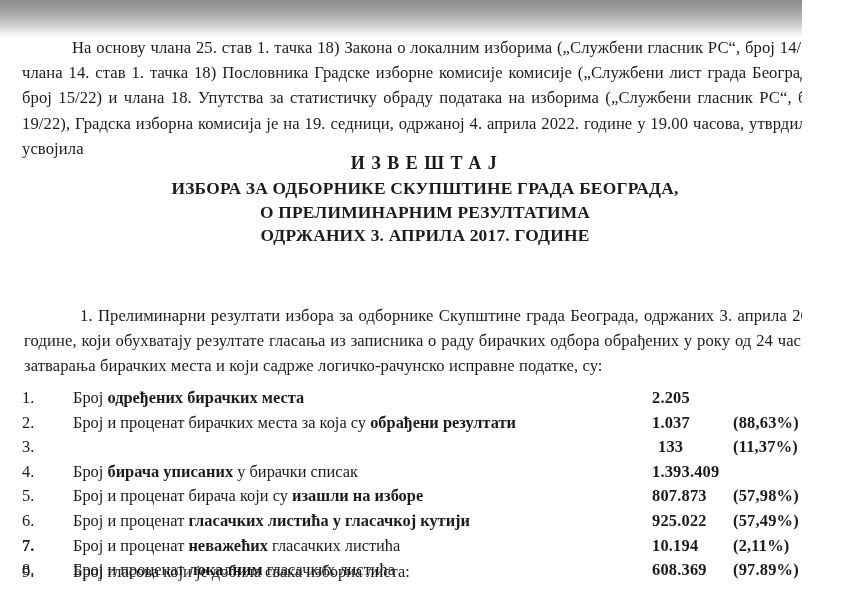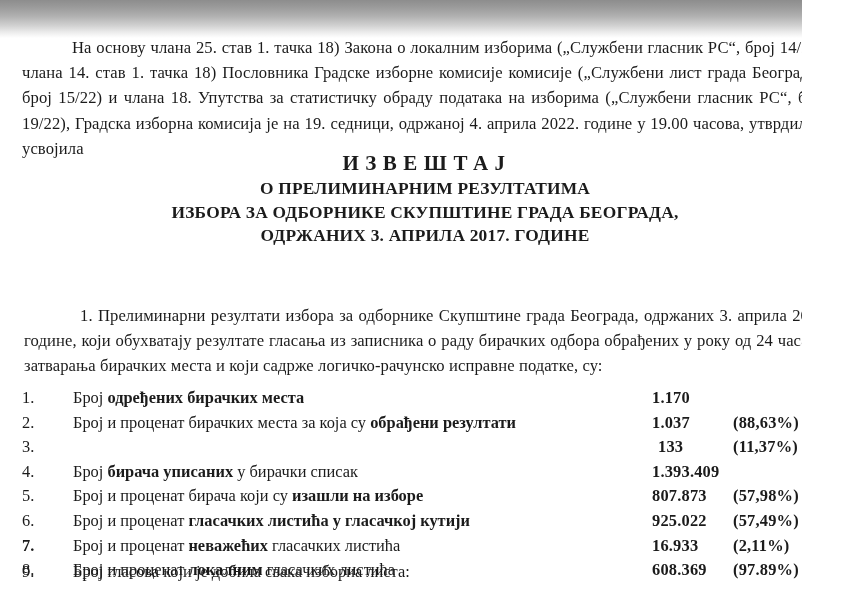--- a/index.html
+++ b/index.html
@@ -68,21 +68,21 @@
   
   #title-block {
     position: absolute;
     left: 0;
     top: 150px;
     width: 850px;
     text-align: center;
   }
   #title-main {
     font-weight: bold;
-    font-size: 21px;
+    font-size: 18px;
     letter-spacing: 6.5px;
     line-height: 27px;
     padding-left: 4px;
   }
   .title-sub {
     font-weight: bold;
     font-size: 17.4px;
     line-height: 23.5px;
     letter-spacing: 0.2px;
   }
@@ -145,32 +145,32 @@
 <div id="page">
 
   <div id="scan-shadow"></div>
 
   <div id="content">
 
     <div class="para" id="intro-para">На основу члана 25. став 1. тачка 18) Закона о локалним изборима („Службени гласник РС“, број 14/22), члана 14. став 1. тачка 18) Пословника Градске изборне комисије комисије („Службени лист града Београда“, број 15/22) и члана 18. Упутства за статистичку обраду података на изборима  („Службени гласник РС“, број 19/22), Градска изборна комисија је на 19. седници, одржаној 4. априла 2022. године у 19.00 часова, утврдила и усвојила</div>
 
     <div id="title-block">
       <div id="title-main">ИЗВЕШТАЈ</div>
+      <div class="title-sub">ИЗБОРА ЗА ОДБОРНИКЕ СКУПШТИНЕ ГРАДА БЕОГРАДА,</div>
       <div class="title-sub">О ПРЕЛИМИНАРНИМ РЕЗУЛТАТИМА</div>
-      <div class="title-sub">ИЗБОРА ЗА ОДБОРНИКЕ СКУПШТИНЕ ГРАДА БЕОГРАДА,</div>
       <div class="title-sub">ОДРЖАНИХ 3. АПРИЛА 2017. ГОДИНЕ</div>
     </div>
 
     <div class="para" id="body-para">1. Прелиминарни резултати избора за одборнике Скупштине града Београда, одржаних 3. априла 2022. године, који обухватају резултате гласања из записника о раду бирачких одбора обрађених у року од 24 часа од затварања бирачких места и који садрже логичко-рачунско исправне податке, су:</div>
 
     <div id="results-list">
         <div class="result-row">
           <span class="r-num">1.</span>
           <span class="r-label">Број <b>одређених бирачких места</b></span>
-          <span class="r-value">1.170</span>
+          <span class="r-value">2.205</span>
         </div>
         <div class="result-row">
           <span class="r-num">2.</span>
           <span class="r-label">Број и проценат бирачких места за која су <b>обрађени резултати</b></span>
           <span class="r-value">1.037</span>
           <span class="r-pct ind">(88,63%)</span>
         </div>
         <div class="result-row">
           <span class="r-num">3.</span>
           <span class="r-value narrow">133</span>
@@ -189,21 +189,21 @@
         </div>
         <div class="result-row">
           <span class="r-num">6.</span>
           <span class="r-label">Број и проценат <b>гласачких листића у гласачкој кутији</b></span>
           <span class="r-value">925.022</span>
           <span class="r-pct ind">(57,49%)</span>
         </div>
         <div class="result-row">
           <span class="r-num b">7.</span>
           <span class="r-label">Број и проценат <b>неважећих</b> гласачких листића</span>
-          <span class="r-value">16.933</span>
+          <span class="r-value">10.194</span>
           <span class="r-pct ind">(2,11%)</span>
         </div>
         <div class="result-row">
           <span class="r-num">8.</span>
           <span class="r-label">Број и проценат <b>локалним</b> гласачких листића</span>
           <span class="r-value">608.369</span>
           <span class="r-pct ind">(97.89%)</span>
         </div>
       </div>
 

